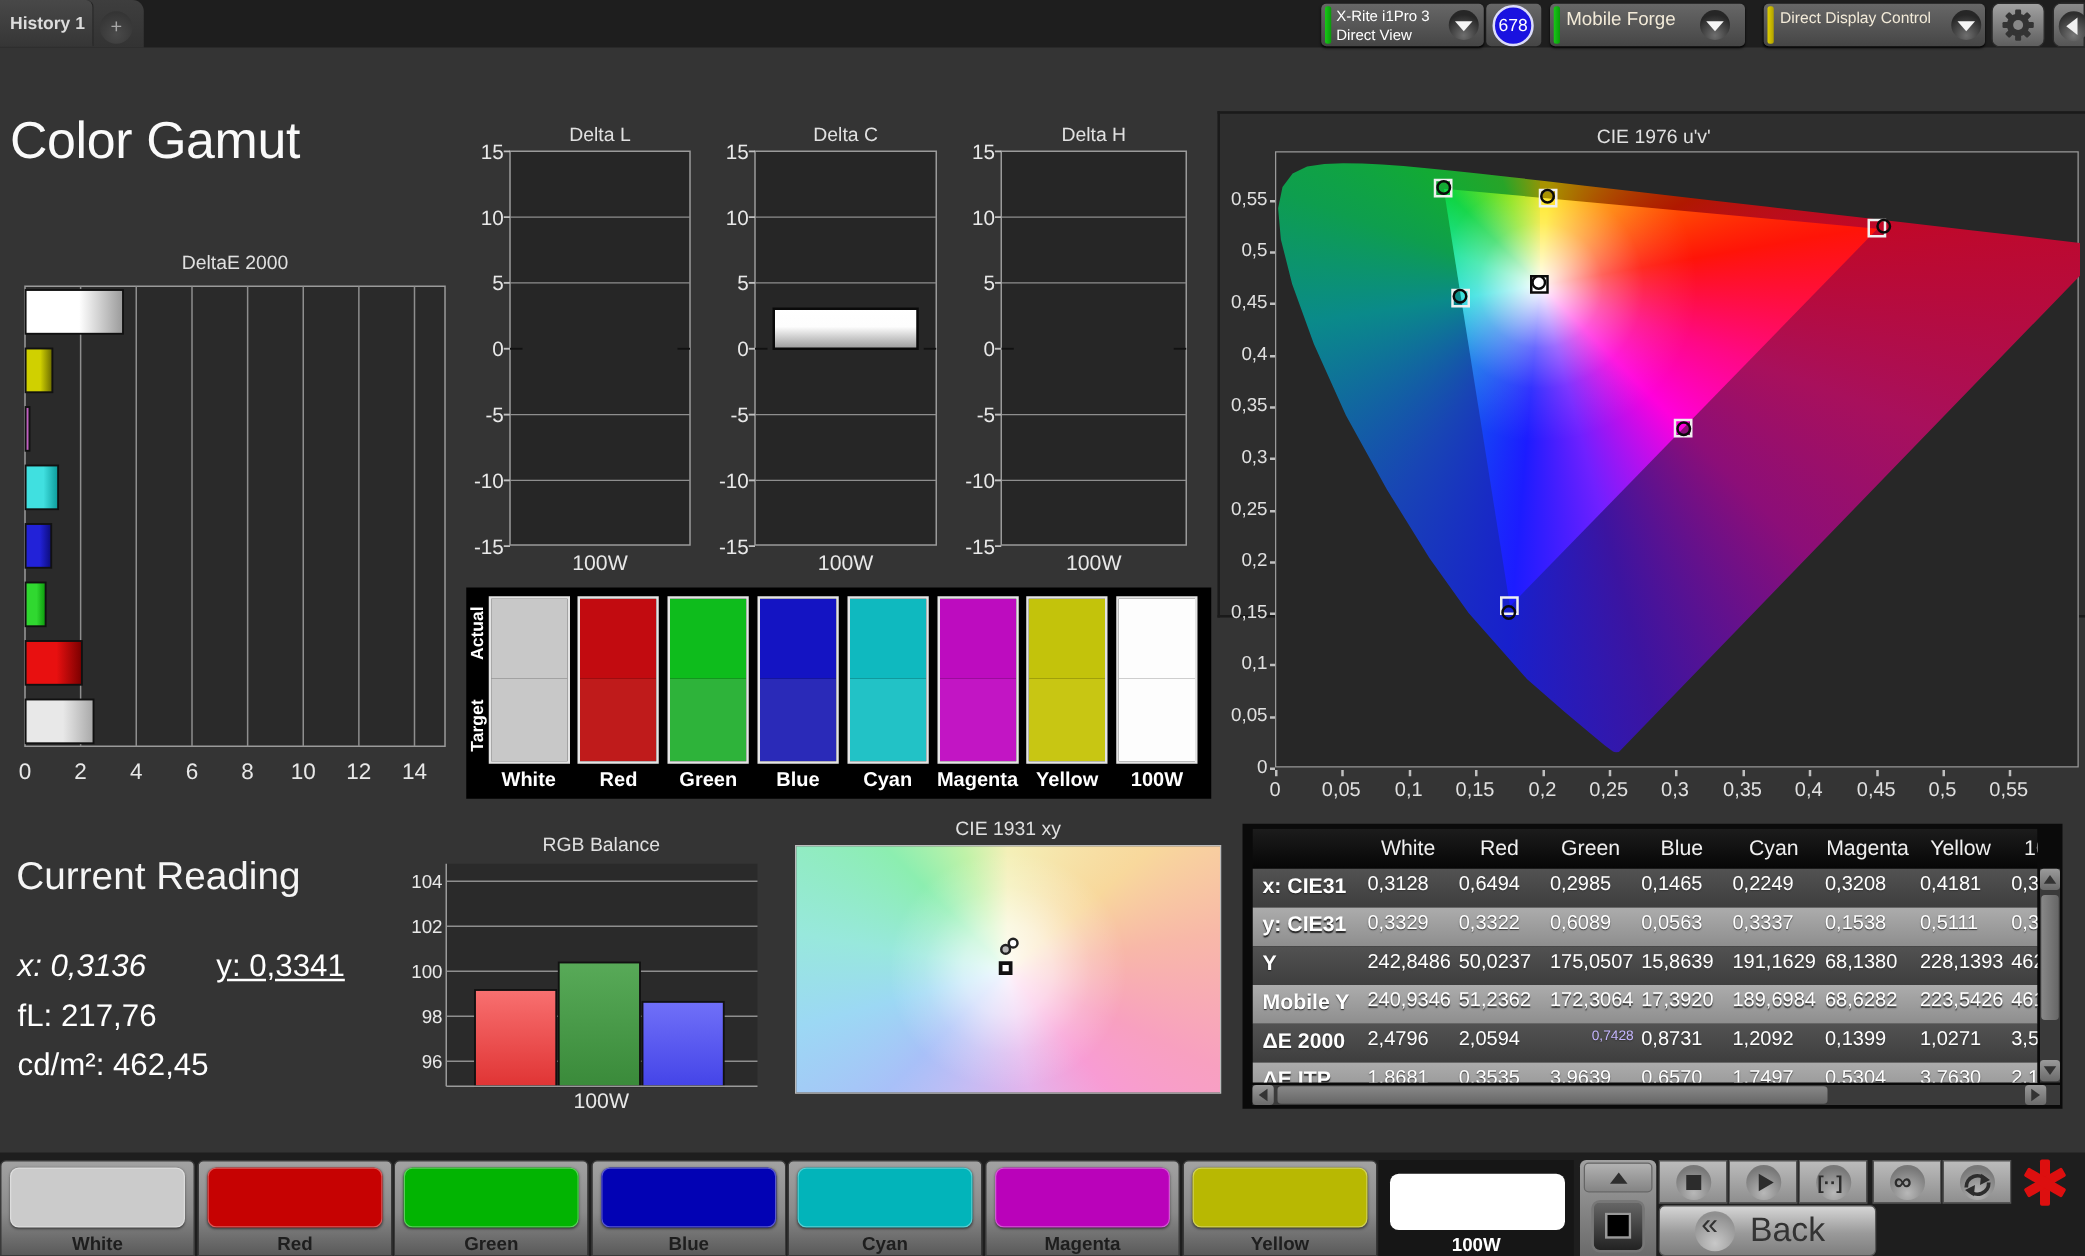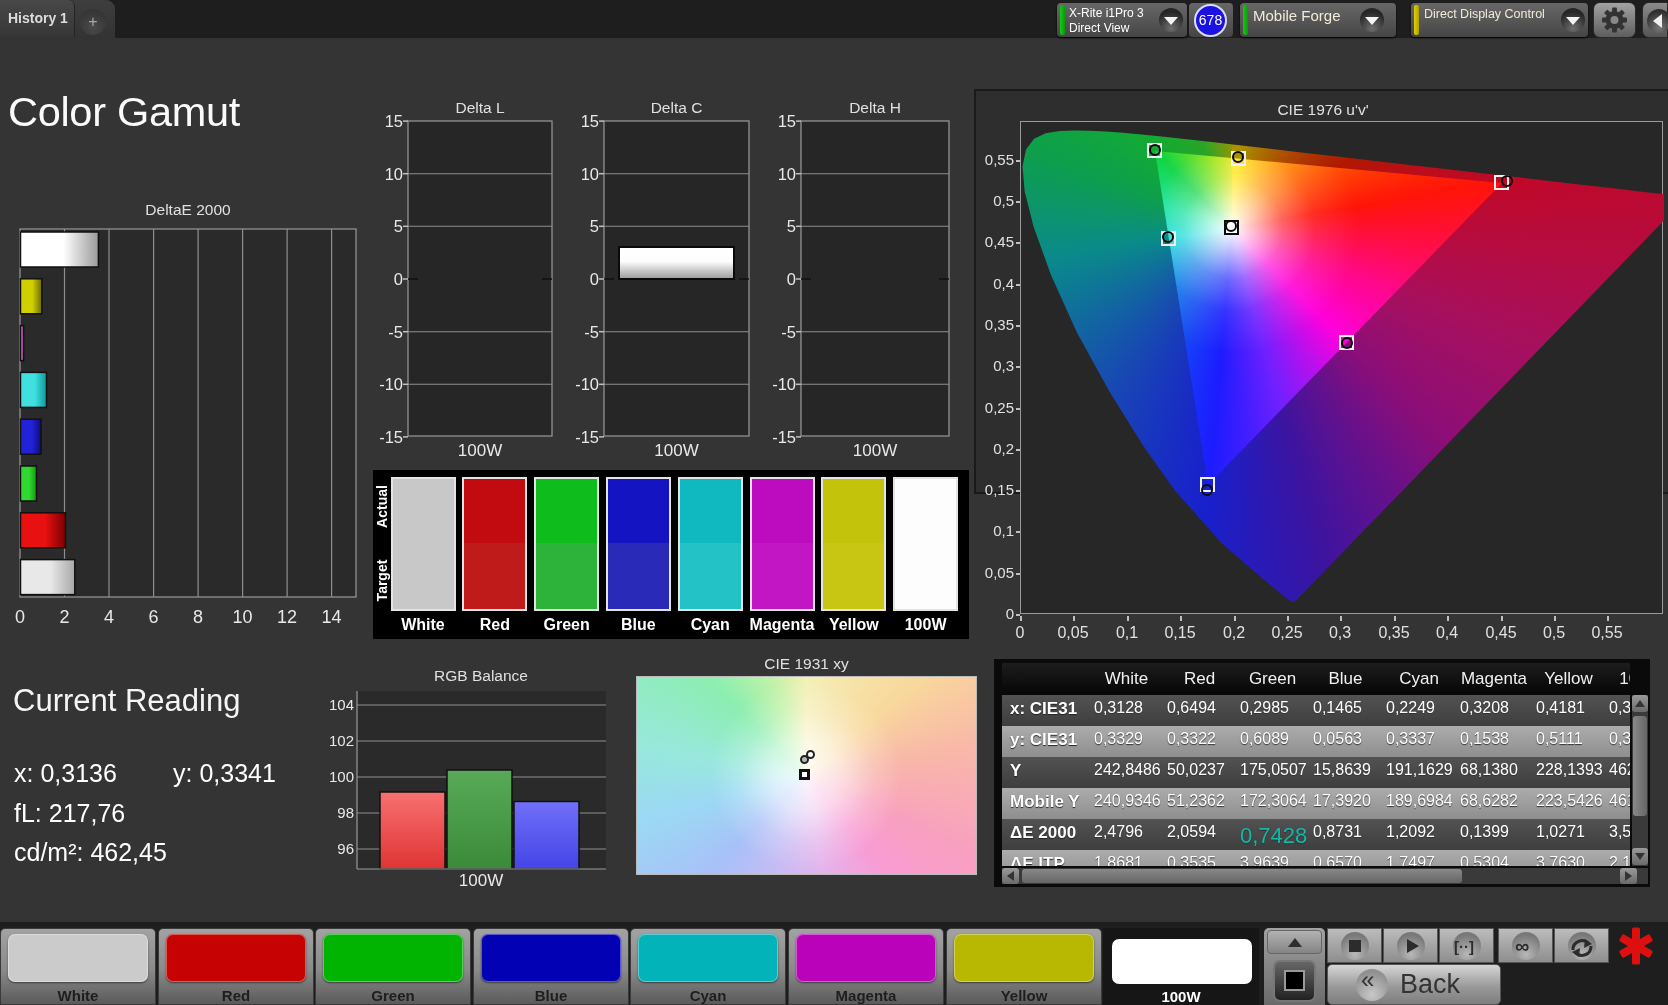--- a/index.html
+++ b/index.html
@@ -314,22 +314,22 @@
 <div class="abs" style="left:446px;top:533px;width:50px;text-align:center;font-size:16px;color:#e0e0e0;">0,4</div>
 <div class="abs" style="left:471px;top:525px;width:1.5px;height:5px;background:#c0c0c0;"></div>
 <div class="abs" style="left:500px;top:533px;width:50px;text-align:center;font-size:16px;color:#e0e0e0;">0,45</div>
 <div class="abs" style="left:525px;top:525px;width:1.5px;height:5px;background:#c0c0c0;"></div>
 <div class="abs" style="left:553px;top:533px;width:50px;text-align:center;font-size:16px;color:#e0e0e0;">0,5</div>
 <div class="abs" style="left:578px;top:525px;width:1.5px;height:5px;background:#c0c0c0;"></div>
 <div class="abs" style="left:606px;top:533px;width:50px;text-align:center;font-size:16px;color:#e0e0e0;">0,55</div>
 <div class="abs" style="left:631px;top:525px;width:1.5px;height:5px;background:#c0c0c0;"></div>
 </div>
 <div class="abs" style="left:13px;top:683px;font-size:31px;color:#f5f5f5;">Current Reading</div>
-<div class="abs" style="left:14px;top:759px;font-size:25px;color:#fff;">x: 0,3136</div>
-<div class="abs" style="left:173px;top:759px;font-size:25px;color:#fff;">y: 0,3341</div>
+<div class="abs" style="left:14px;top:759px;font-size:25px;color:#fff;font-style:italic;">x: 0,3136</div>
+<div class="abs" style="left:173px;top:759px;font-size:25px;color:#fff;text-decoration:underline;">y: 0,3341</div>
 <div class="abs" style="left:14px;top:799px;font-size:25px;color:#fff;">fL: 217,76</div>
 <div class="abs" style="left:14px;top:838px;font-size:25px;color:#fff;">cd/m²: 462,45</div>
 <svg class="abs" style="left:322px;top:660px;" width="308" height="235" viewBox="-18 0 308 235">
 <text x="141" y="21" font-size="15.5" fill="#e0e0e0" text-anchor="middle">RGB Balance</text>
 <rect x="17" y="31" width="249" height="178" fill="#2a2a2a"></rect>
 <line x1="17" y1="45" x2="266" y2="45" stroke="#8e8e8e" stroke-width="1.1"></line>
 <text x="14" y="50" font-size="15" fill="#e8e8e8" text-anchor="end">104</text>
 <line x1="17" y1="81" x2="266" y2="81" stroke="#8e8e8e" stroke-width="1.1"></line>
 <text x="14" y="86" font-size="15" fill="#e8e8e8" text-anchor="end">102</text>
 <line x1="17" y1="117" x2="266" y2="117" stroke="#8e8e8e" stroke-width="1.1"></line>
@@ -413,21 +413,21 @@
 <div class="abs" style="left:238px;top:129px;width:67px;font-size:16px;color:#fff;text-shadow:0 1px 1px #333;">172,3064</div>
 <div class="abs" style="left:311px;top:129px;width:67px;font-size:16px;color:#fff;text-shadow:0 1px 1px #333;">17,3920</div>
 <div class="abs" style="left:384px;top:129px;width:68px;font-size:16px;color:#fff;text-shadow:0 1px 1px #333;">189,6984</div>
 <div class="abs" style="left:458px;top:129px;width:70px;font-size:16px;color:#fff;text-shadow:0 1px 1px #333;">68,6282</div>
 <div class="abs" style="left:534px;top:129px;width:67px;font-size:16px;color:#fff;text-shadow:0 1px 1px #333;">223,5426</div>
 <div class="abs" style="left:607px;top:129px;width:67px;font-size:16px;color:#fff;text-shadow:0 1px 1px #333;">461,</div>
 <div class="abs" style="left:0;top:156px;width:628px;height:31px;background:linear-gradient(#525252,#3e3e3e);"></div>
 <div class="abs" style="left:8px;top:160px;font-size:17px;font-weight:bold;color:#fff;text-shadow:0 1px 1px #222;">ΔE 2000</div>
 <div class="abs" style="left:92px;top:160px;width:67px;font-size:16px;color:#fff;text-shadow:0 1px 1px #333;">2,4796</div>
 <div class="abs" style="left:165px;top:160px;width:67px;font-size:16px;color:#fff;text-shadow:0 1px 1px #333;">2,0594</div>
-<div class="abs" style="left:238px;top:160px;width:67px;font-size:22px;color:#14b8a6;text-shadow:0 1px 1px #333;">0,7428</div>
+<div class="abs" style="left:238px;top:160px;width:67px;font-size:11px;color:#c4b5fd;text-shadow:0 1px 1px #333;text-align:right;">0,7428</div>
 <div class="abs" style="left:311px;top:160px;width:67px;font-size:16px;color:#fff;text-shadow:0 1px 1px #333;">0,8731</div>
 <div class="abs" style="left:384px;top:160px;width:68px;font-size:16px;color:#fff;text-shadow:0 1px 1px #333;">1,2092</div>
 <div class="abs" style="left:458px;top:160px;width:70px;font-size:16px;color:#fff;text-shadow:0 1px 1px #333;">0,1399</div>
 <div class="abs" style="left:534px;top:160px;width:67px;font-size:16px;color:#fff;text-shadow:0 1px 1px #333;">1,0271</div>
 <div class="abs" style="left:607px;top:160px;width:67px;font-size:16px;color:#fff;text-shadow:0 1px 1px #333;">3,54</div>
 <div class="abs" style="left:0;top:187px;width:628px;height:31px;background:linear-gradient(#acacac,#8e8e8e);"></div>
 <div class="abs" style="left:8px;top:191px;font-size:17px;font-weight:bold;color:#fff;text-shadow:0 1px 1px #222;">ΔE ITP</div>
 <div class="abs" style="left:92px;top:191px;width:67px;font-size:16px;color:#fff;text-shadow:0 1px 1px #333;">1,8681</div>
 <div class="abs" style="left:165px;top:191px;width:67px;font-size:16px;color:#fff;text-shadow:0 1px 1px #333;">0,3535</div>
 <div class="abs" style="left:238px;top:191px;width:67px;font-size:16px;color:#fff;text-shadow:0 1px 1px #333;">3,9639</div>

